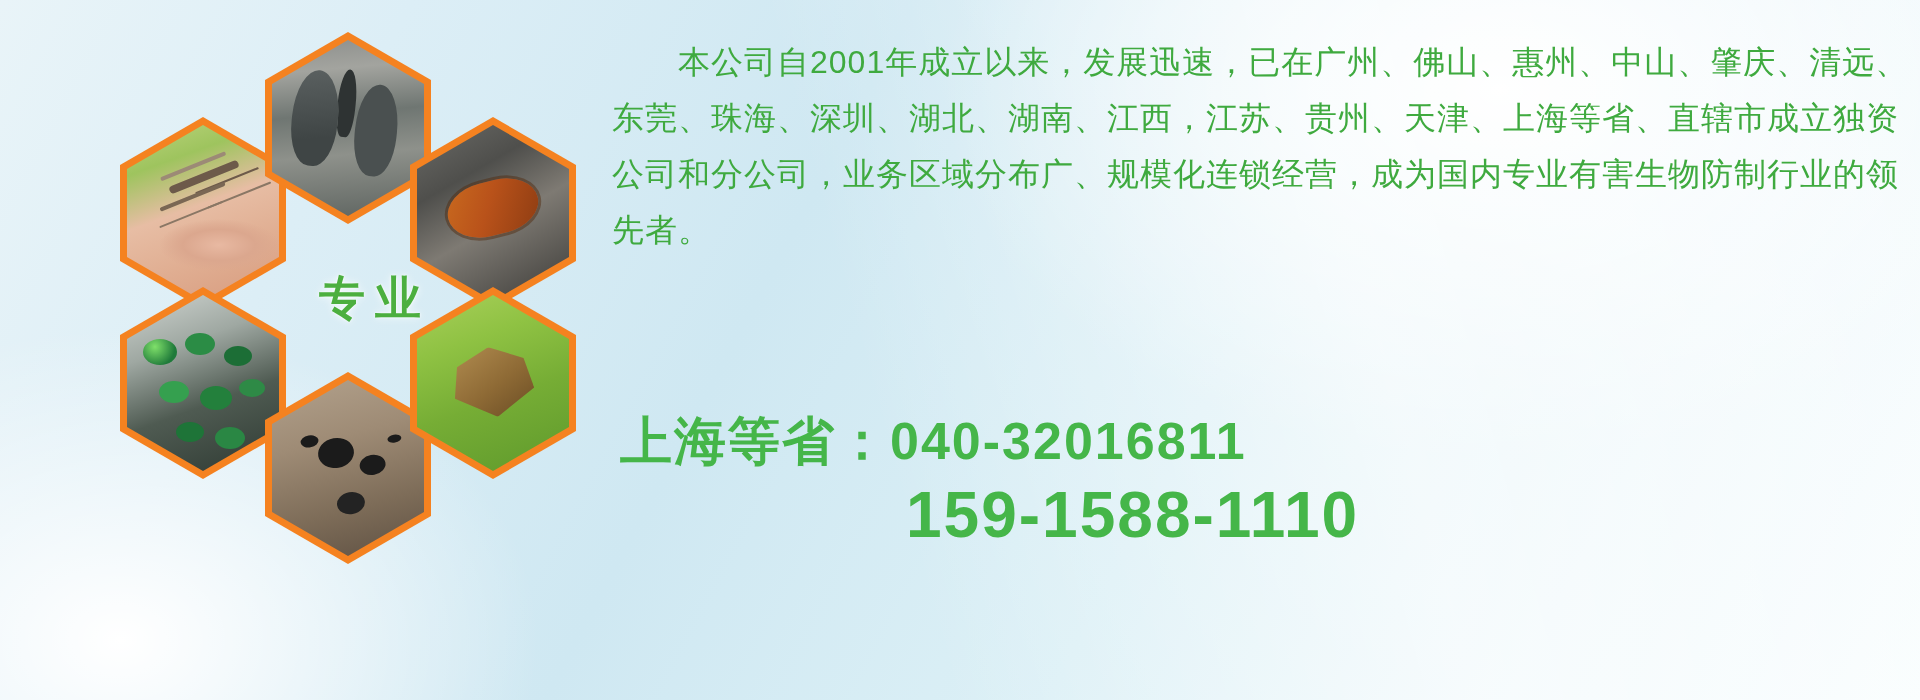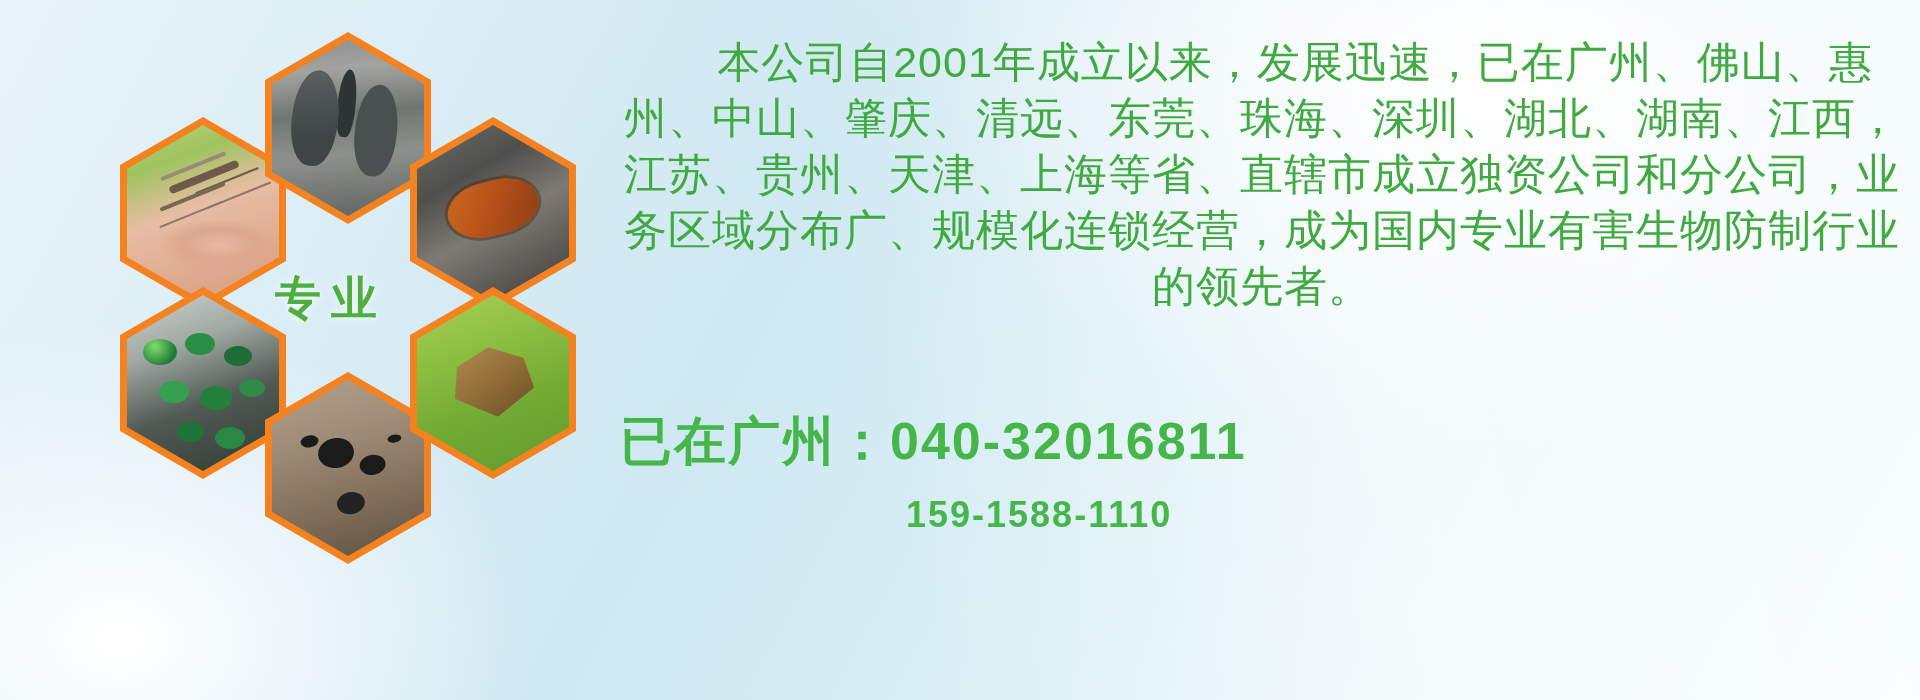--- a/index.html
+++ b/index.html
@@ -41,21 +41,21 @@
   #hex-mosquito{left:30px;  top:107px;}
   #hex-rat{     left:175px; top:22px;}
   #hex-roach{   left:320px; top:107px;}
   #hex-flies{   left:30px;  top:277px;}
   #hex-ant{     left:175px; top:362px;}
   #hex-stinkbug{left:320px; top:277px;}
 
   
   #hex-center-text{
     position:absolute;left:175px;top:192px;width:166px;height:192px;
-    display:flex;flex-direction:column;align-items:flex-start;justify-content:center;
+    display:flex;flex-direction:column;align-items:flex-end;justify-content:center;
     gap:16px;z-index:5;
   }
   #hex-center-text span{
     color:#4caf3f;
     font-size:46px;font-weight:bold;letter-spacing:10px;
     text-indent:10px;
     line-height:1;
     text-shadow:0 0 3px rgba(255,255,255,.9),0 0 8px rgba(255,255,255,.8);
   }
 
@@ -128,40 +128,39 @@
     background:linear-gradient(150deg,#b08b4f,#8e6a35 55%,#6c4e25 100%);
     transform:rotate(-8deg);
   }
 
   
   #copy{
     position:absolute;left:612px;top:34px;width:1300px;
   }
   #intro-paragraph{
     color:#3faa3f;
-    font-size:43px;
+    font-size:32px;
     line-height:56px;
     letter-spacing:1px;
     text-indent:66px;
     font-weight:500;
     margin:0;
     white-space:pre-wrap;
-    text-align:center;
   }
   #contact-block{
     position:absolute;left:620px;top:404px;width:1290px;
     color:#45b649;
     font-weight:bold;
     letter-spacing:2px;
   }
   #contact-line-1{
     font-size:52px;line-height:74px;margin:0;
   }
   #contact-line-2{
-    font-size:36px;line-height:74px;margin:0;padding-left:286px;
+    font-size:64px;line-height:74px;margin:0;padding-left:286px;
   }
 </style>
 </head>
 <body>
 
 <div id="banner">
 
   <div id="hex-cluster">
 
     <div class="hex" id="hex-mosquito">
@@ -204,17 +203,17 @@
       <span>专业</span>
     </div>
 
   </div>
 
   <div id="copy">
     <p id="intro-paragraph">本公司自2001年成立以来，发展迅速，已在广州、佛山、惠州、中山、肇庆、清远、东莞、珠海、深圳、湖北、湖南、江西，江苏、贵州、天津、上海等省、直辖市成立独资公司和分公司，业务区域分布广、规模化连锁经营，成为国内专业有害生物防制行业的领先者。</p>
   </div>
 
   <div id="contact-block">
-    <p id="contact-line-1"><span>已在广州：</span><span>040-32016811</span></p>
+    <p id="contact-line-1"><span>上海等省：</span><span>040-32016811</span></p>
     <p id="contact-line-2"><span>159-1588-1110</span></p>
   </div>
 
 </div>
 
 </body></html>

